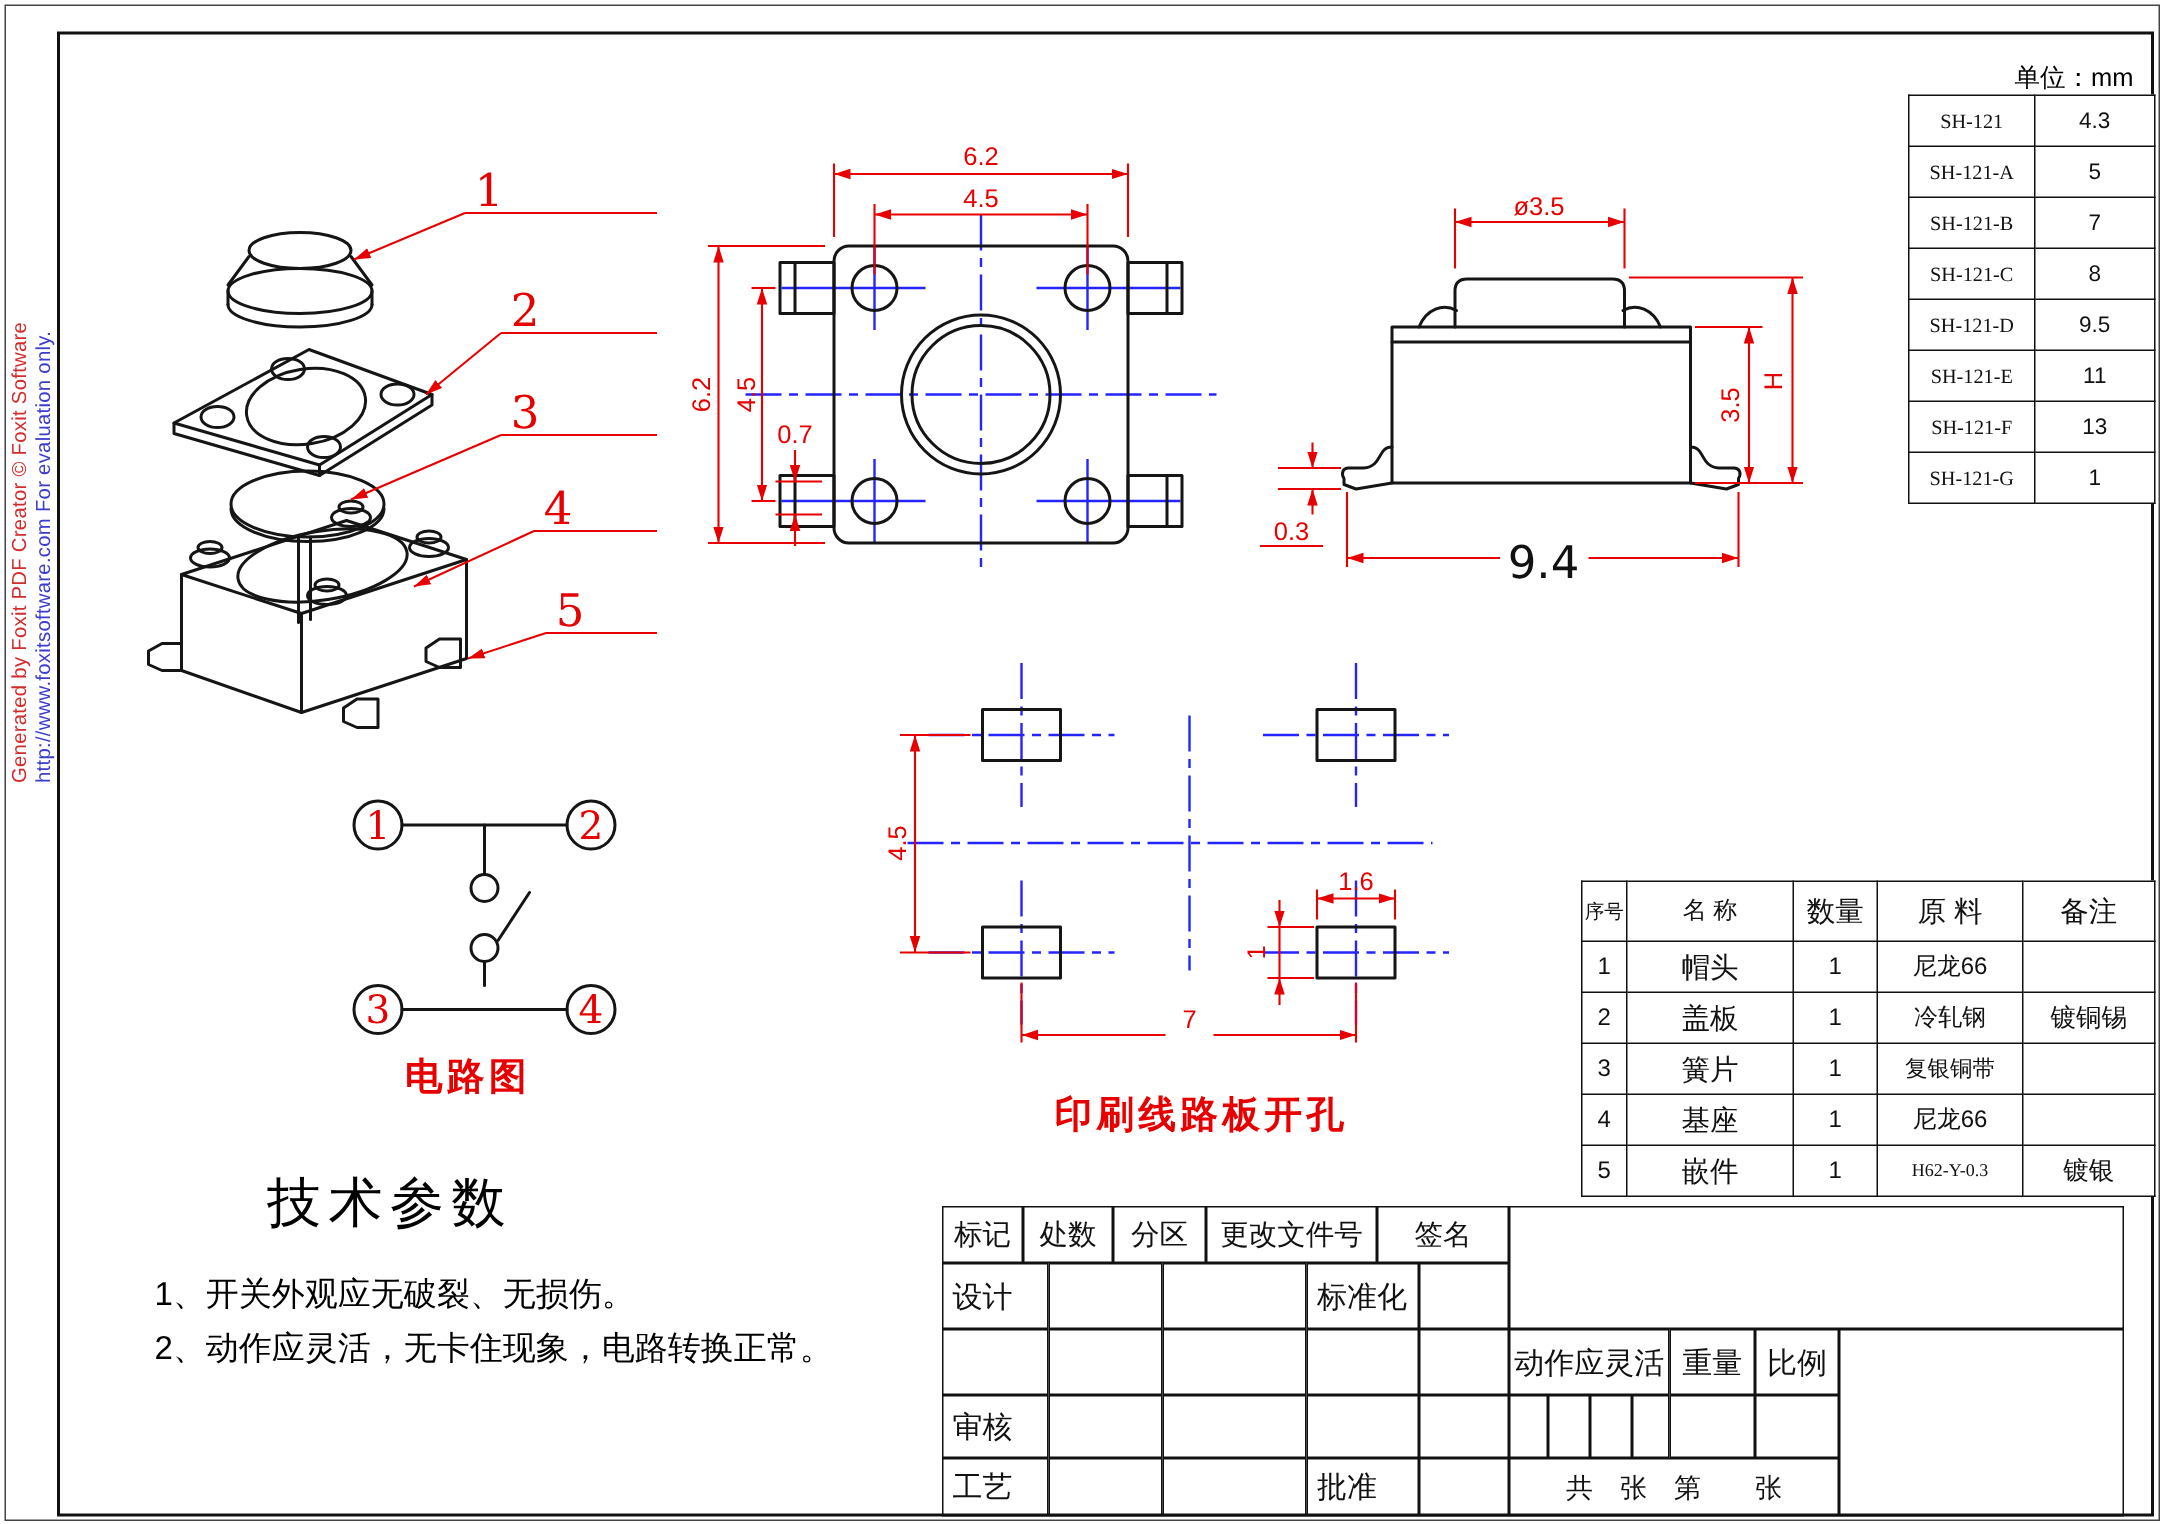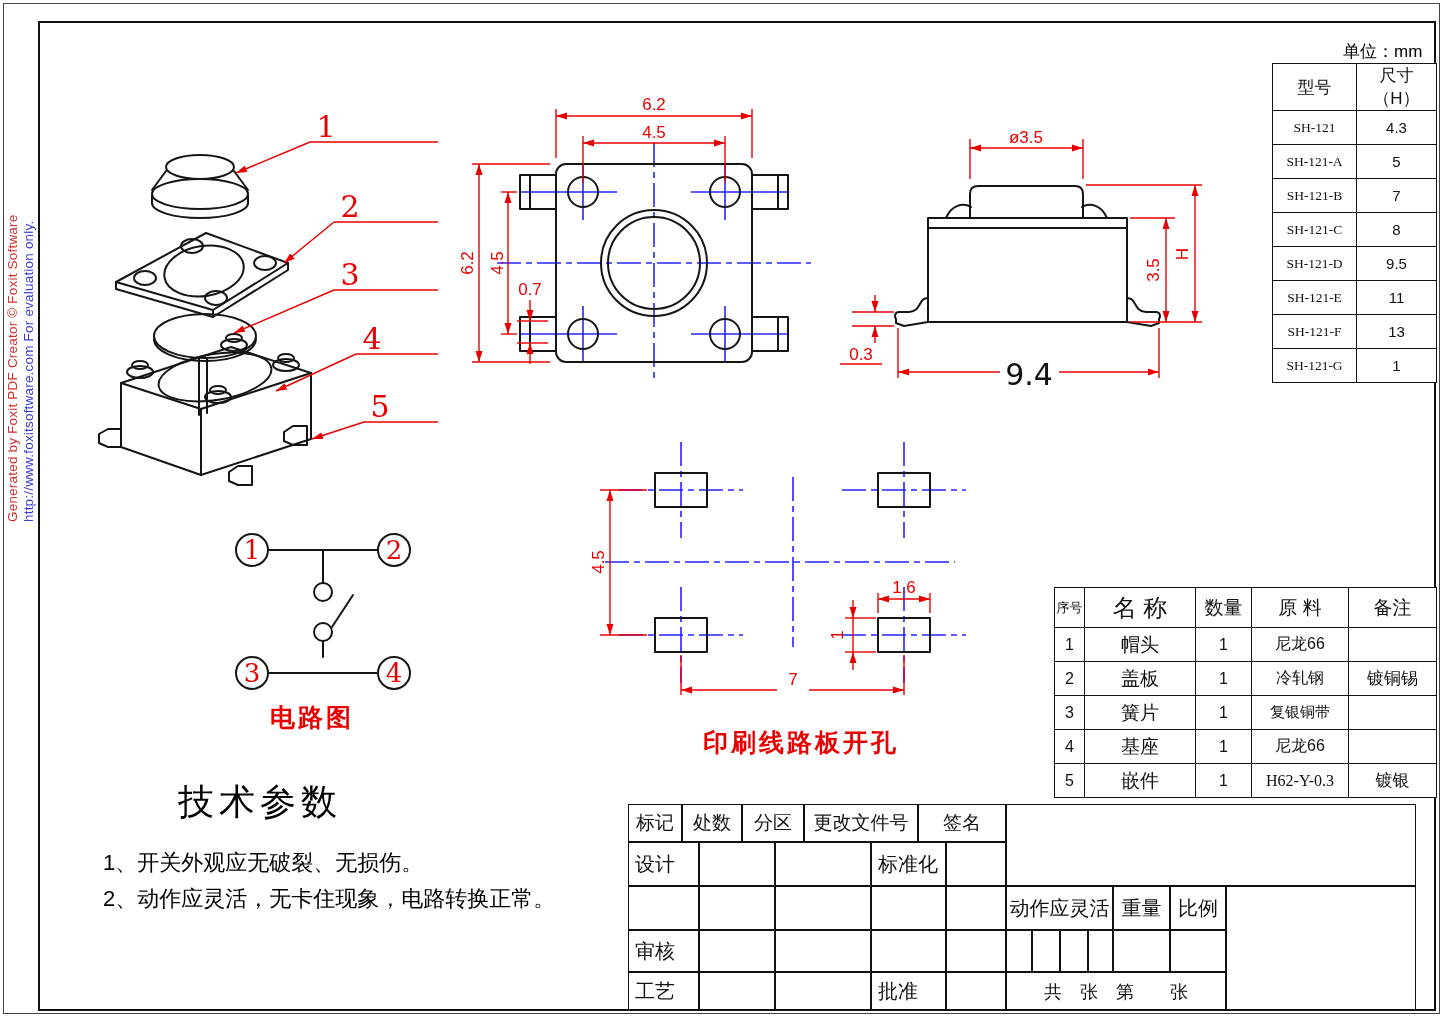--- a/index.html
+++ b/index.html
@@ -277,24 +277,20 @@
   <div class="redlabel" style="left:703px;top:726px;">印刷线路板开孔</div>
 
   <div class="units" style="left:1343px;top:40px;">单位：mm</div>
 
   <table class="dtable" style="left:1272px;top:63px;width:164px;">
     <colgroup>
         <col style="width:84px">
         <col style="width:80px">
       </colgroup>
     <tbody>
-        <tr style="height:36px;font-size:17px;">
-      <td>型号</td>
-      <td>尺寸（H）</td>
-    </tr>
     <tr style="height:34px;">
           <td class="mono" style="font-size:13.5px">SH-121</td>
           <td style="font-size:15px">4.3</td>
         </tr>
     <tr style="height:34px;">
           <td class="mono" style="font-size:13.5px">SH-121-A</td>
           <td style="font-size:15px">5</td>
         </tr>
     <tr style="height:34px;">
           <td class="mono" style="font-size:13.5px">SH-121-B</td>
@@ -327,21 +323,21 @@
     <colgroup>
         <col style="width:30px">
         <col style="width:111px">
         <col style="width:56px">
         <col style="width:97px">
         <col style="width:88px">
       </colgroup>
     <tbody>
         <tr style="height:40px;">
       <td style="font-size:13px;line-height:15px;">序号</td>
-      <td style="font-size:24px;">名 称</td>
+      <td style="font-size:16px;">名 称</td>
       <td style="font-size:19px;">数量</td>
       <td style="font-size:19px;">原 料</td>
       <td style="font-size:19px;">备注</td>
     </tr>
     <tr style="height:34px;">
       <td style="font-size:16px">1</td>
       <td style="font-size:19px">帽头</td>
       <td style="font-size:16px">1</td>
       <td style="font-size:16px">尼龙66</td>
       <td style="font-size:17px"></td>
@@ -364,21 +360,21 @@
       <td style="font-size:16px">4</td>
       <td style="font-size:19px">基座</td>
       <td style="font-size:16px">1</td>
       <td style="font-size:16px">尼龙66</td>
       <td style="font-size:17px"></td>
     </tr>
     <tr style="height:34px;">
       <td style="font-size:16px">5</td>
       <td style="font-size:19px">嵌件</td>
       <td style="font-size:16px">1</td>
-      <td class="mono" style="font-size:16px">H62-Y-0.3</td>
+      <td class="mono" style="font-size:12px">H62-Y-0.3</td>
       <td style="font-size:17px">镀银</td>
     </tr>
   </tbody>
     </table>
 
   <div class="tblock">
 
     <div class="tb" style="left:0;top:0;width:54px;height:38px;font-size:19px;">标记</div>
     <div class="tb" style="left:54px;top:0;width:60px;height:38px;font-size:19px;">处数</div>
     <div class="tb" style="left:114px;top:0;width:62px;height:38px;font-size:19px;">分区</div>

